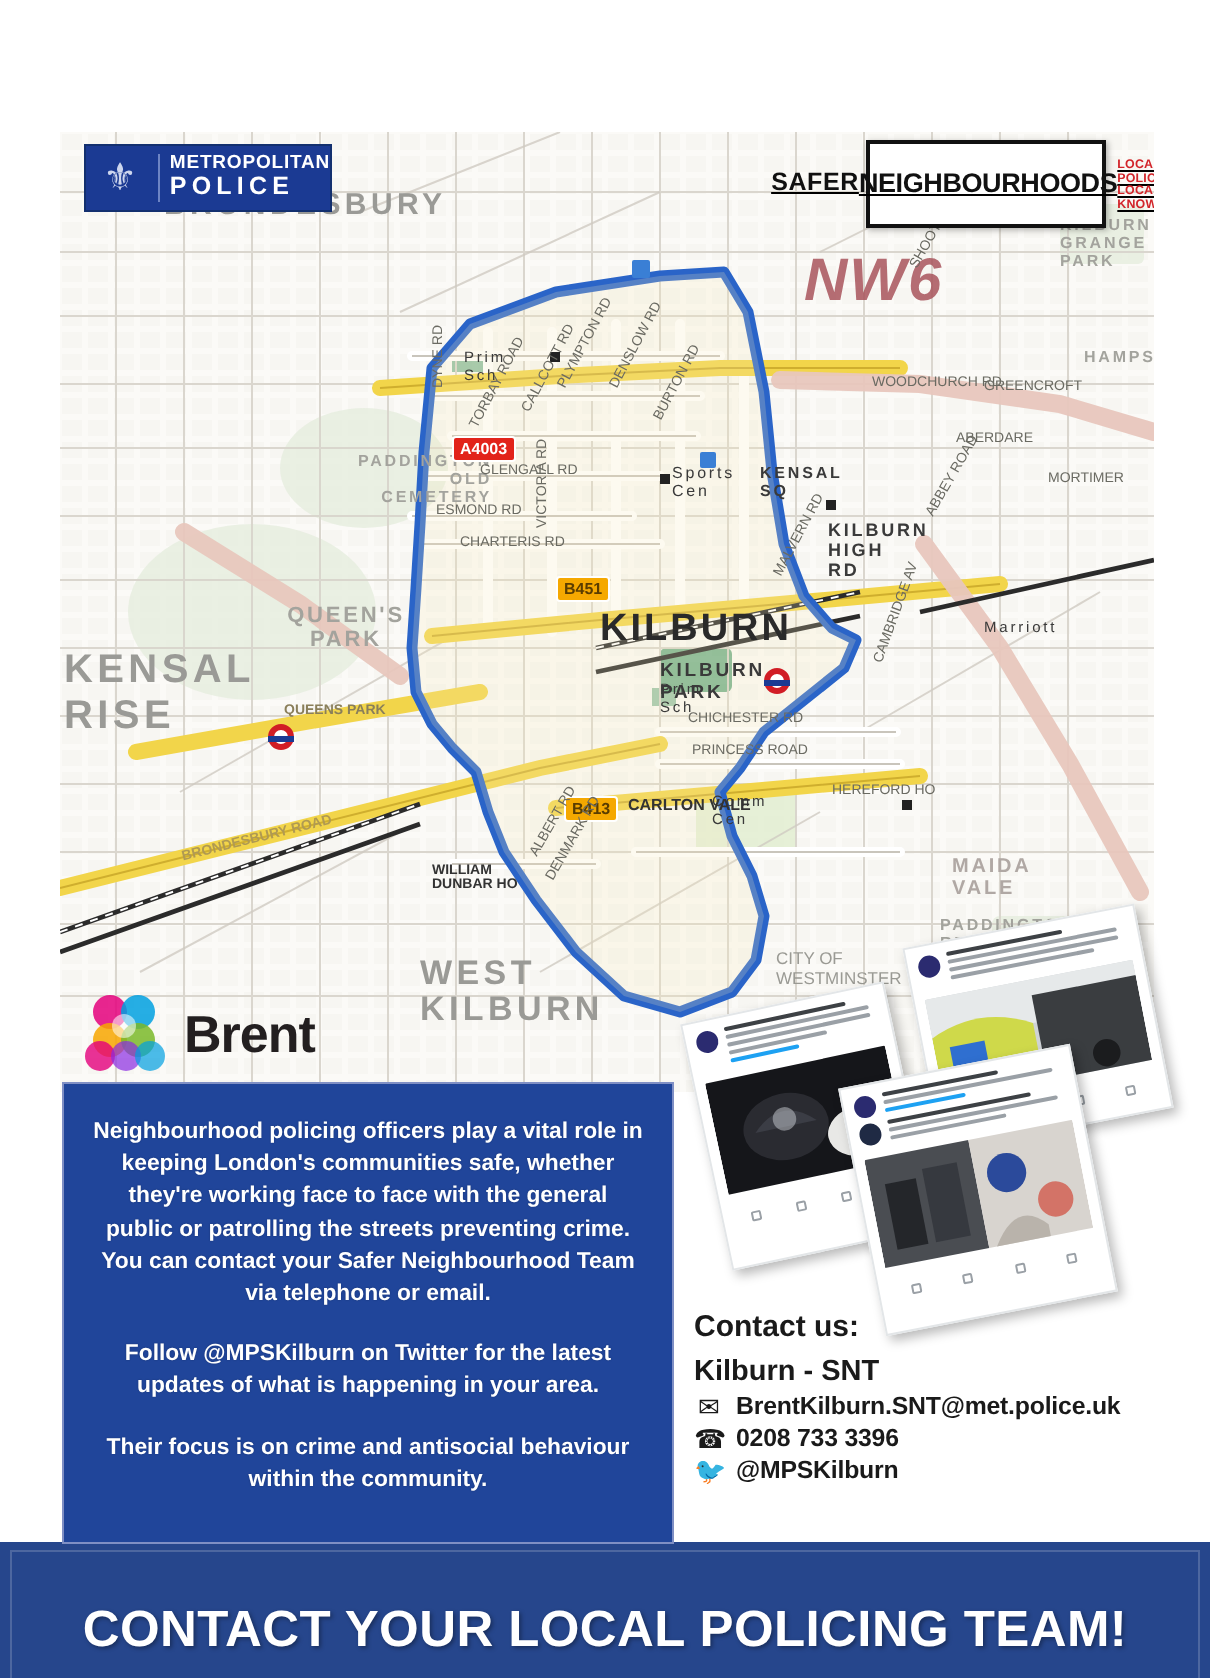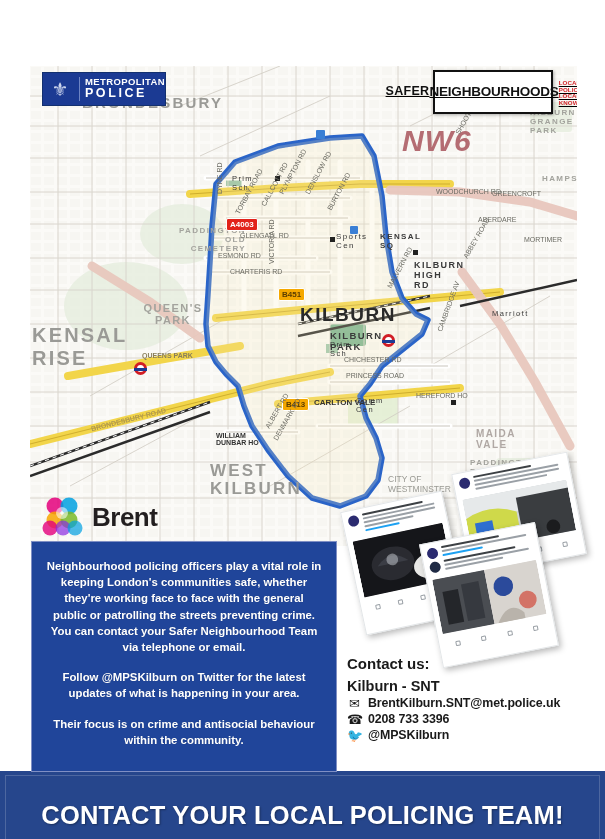--- a/index.html
+++ b/index.html
@@ -284,21 +284,21 @@
         <rect x="245" y="110" width="5" height="5"></rect>
       </g>
       <g fill="#3a7fd5">
         <rect x="286" y="64" width="9" height="9" rx="1"></rect>
         <rect x="320" y="160" width="8" height="8" rx="1"></rect>
       </g>
     </svg>
 
     <div class="map-label lbl-big" style="left:52px; top:28px;">BRONDESBURY</div>
     <div class="map-label lbl-big lbl-dark" style="left:270px; top:238px; font-size:19px; letter-spacing:1.5px; color:#2a2a2a;">KILBURN</div>
-    <div class="map-label lbl-big" style="left:180px; top:396px; font-size:17px; line-height:1.05; width:120px; white-space:normal;">WEST KILBURN</div>
+    <div class="map-label lbl-big" style="left:180px; top:412px; font-size:17px; line-height:1.05; width:120px; white-space:normal;">WEST KILBURN</div>
     <div class="map-label lbl-mid" style="left:74px; top:236px; width:70px; white-space:normal; text-align:center;margin-left:34px;">QUEEN'S PARK</div>
     <div class="map-label lbl-mid" style="left:142px; top:160px; width:74px; white-space:normal; text-align:right; font-size:8px;">PADDINGTON OLD CEMETERY</div>
     <div class="map-label lbl-big" style="left:2px; top:258px; width:58px; white-space:normal; font-size:20px;">KENSAL RISE</div>
     <div class="map-label lbl-mid" style="left:446px; top:362px; width:54px; white-space:normal; font-size:10px; color:#b0a8a4;">MAIDA VALE</div>
     <div class="map-label lbl-mid" style="left:450px; top:12px; width:50px; white-space:normal; font-size:8px;">WEBHEATH EST</div>
     <div class="map-label lbl-mid" style="left:500px; top:42px; width:46px; white-space:normal; font-size:8px;">KILBURN GRANGE PARK</div>
     <div class="map-label lbl-mid" style="left:512px; top:108px; font-size:8px;">HAMPSTEAD</div>
     <div class="map-label lbl-mid" style="left:440px; top:392px; width:62px; white-space:normal; font-size:8px;">PADDINGTON RECREATION GROUND</div>
     <div class="map-label lbl-mid lbl-dark" style="left:300px; top:264px; width:48px; white-space:normal; font-size:9.5px;">KILBURN PARK</div>
     <div class="map-label lbl-mid lbl-dark" style="left:384px; top:194px; width:42px; white-space:normal; font-size:9px;">KILBURN HIGH RD</div>

